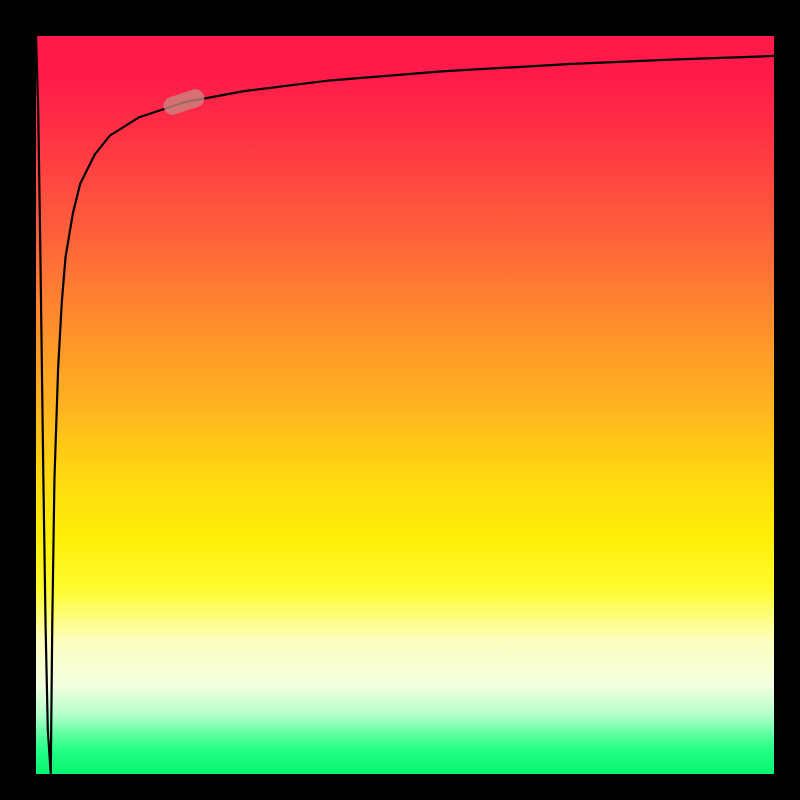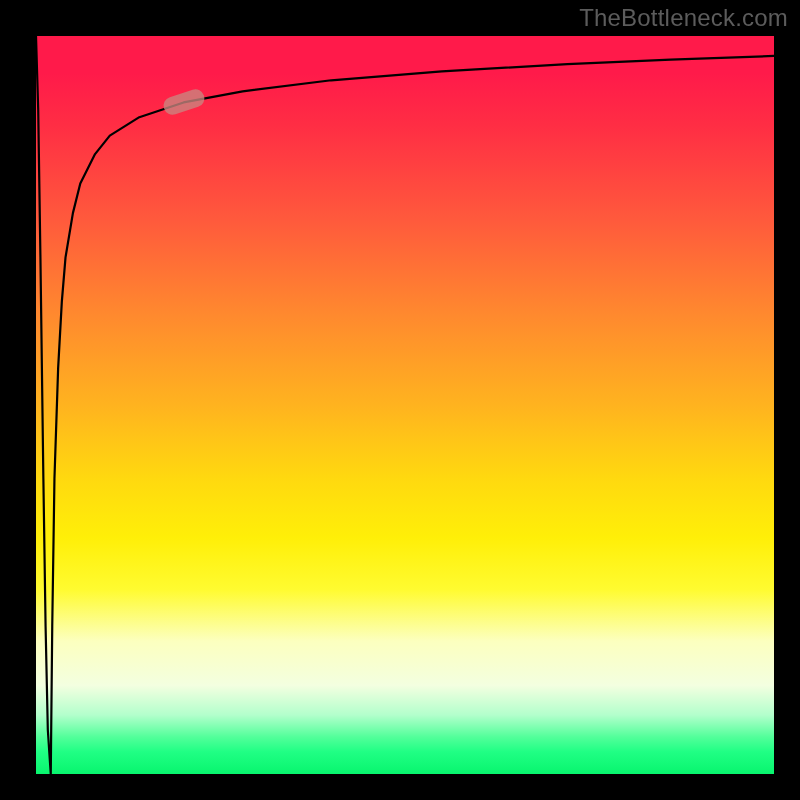--- a/index.html
+++ b/index.html
@@ -69,21 +69,20 @@
     border-radius: 9px;
     background: rgba(201, 135, 128, 0.78);
     transform-origin: center center;
   }
 </style>
 </head>
 <body>
 
 <div class="outer">
 
-  <div class="watermark">TheBottleneck.com</div>
 
   <div class="plot-area">
     <div class="gradient"></div>
 
     <svg class="curve" viewBox="0 0 738 738" preserveAspectRatio="none">
       <path id="curve-path" fill="none" stroke="#000000" stroke-width="2.2" stroke-linecap="round" stroke-linejoin="round" d="M0.00 0.00 L2.21 73.80 L4.43 221.40 L7.38 442.80 L9.59 590.40 L11.81 693.72 L14.76 738.00 L14.76 738.00 L16.24 590.40 L18.45 442.80 L22.14 332.10 L25.83 265.68 L29.52 221.40 L36.90 177.12 L44.28 147.60 L59.04 118.08 L73.80 99.63 L103.32 81.18 L147.60 66.42 L206.64 55.35 L295.20 44.28 L405.90 35.42 L531.36 28.04 L634.68 23.62 L738.00 19.93 "></path>
     </svg>
 
     <div id="marker" class="marker" style="left: 126.6px; top: 57.42px; transform: rotate(-18deg);"></div>
   </div>

